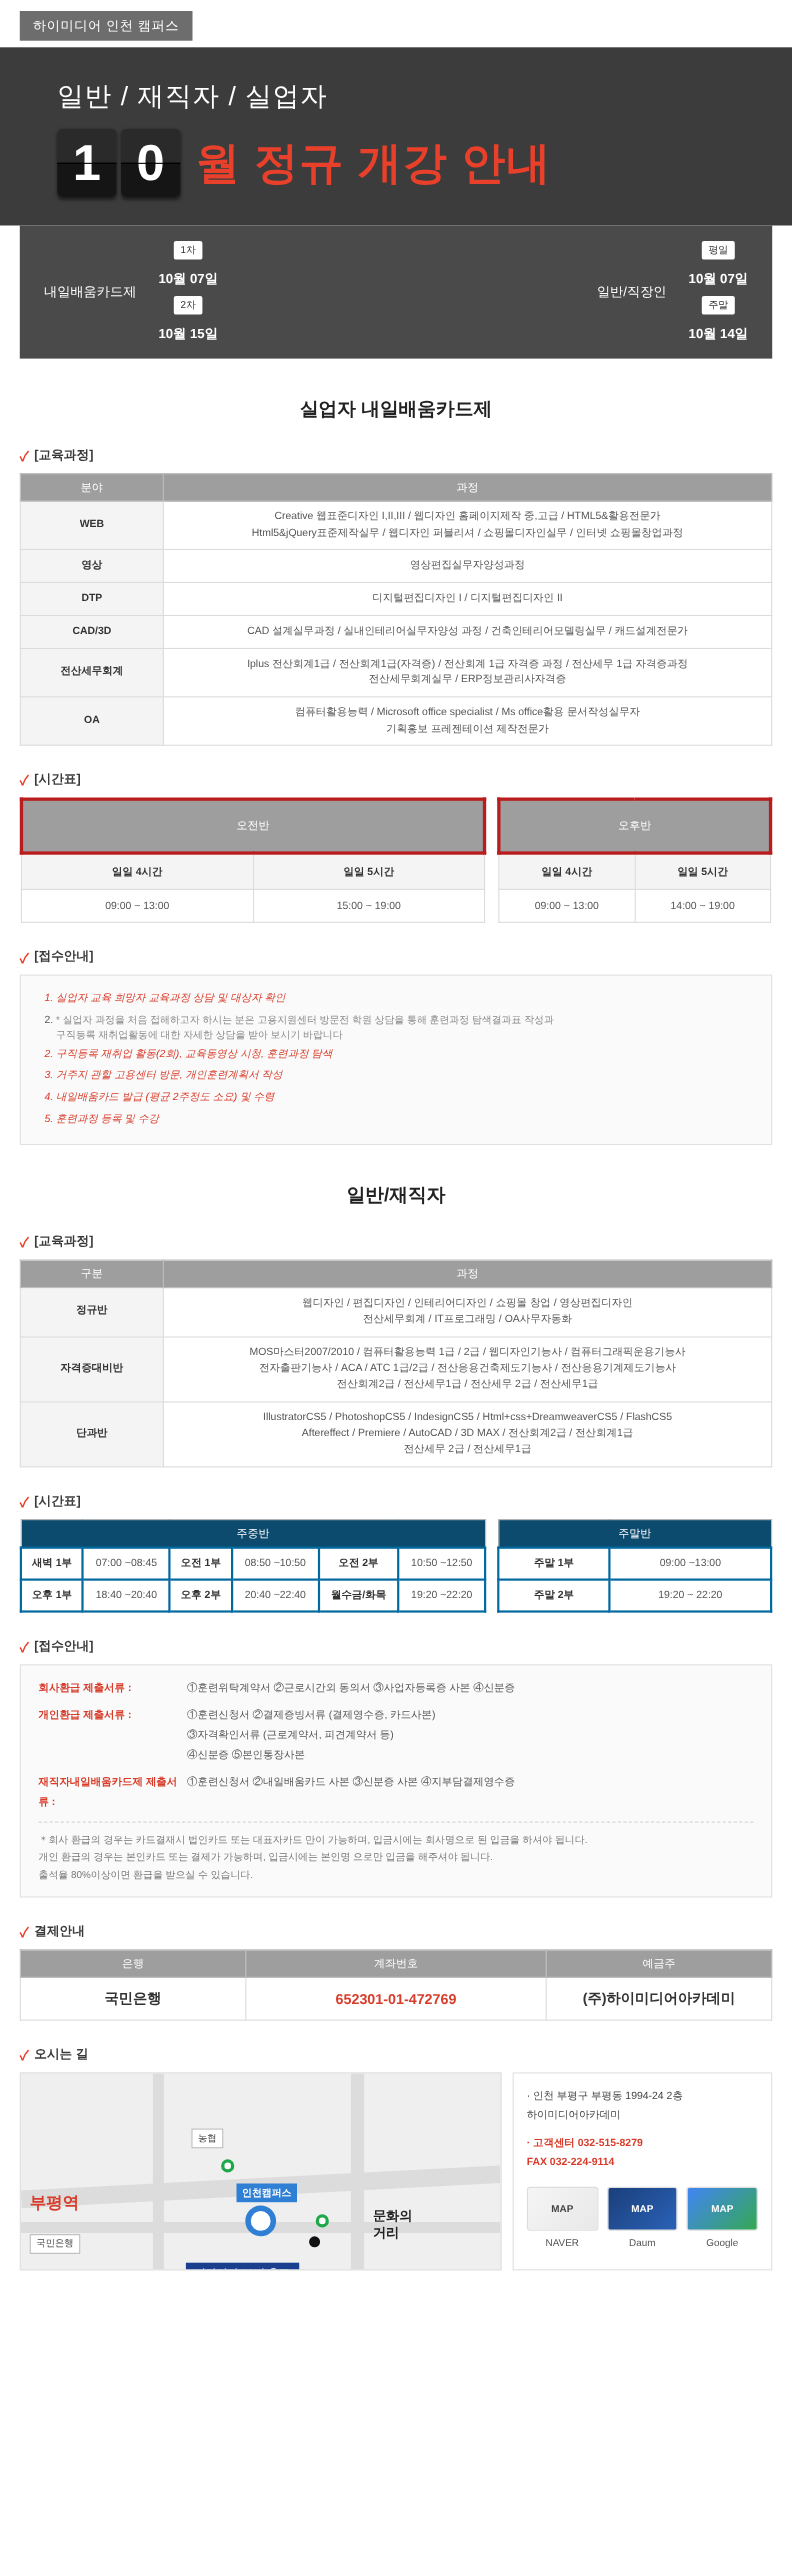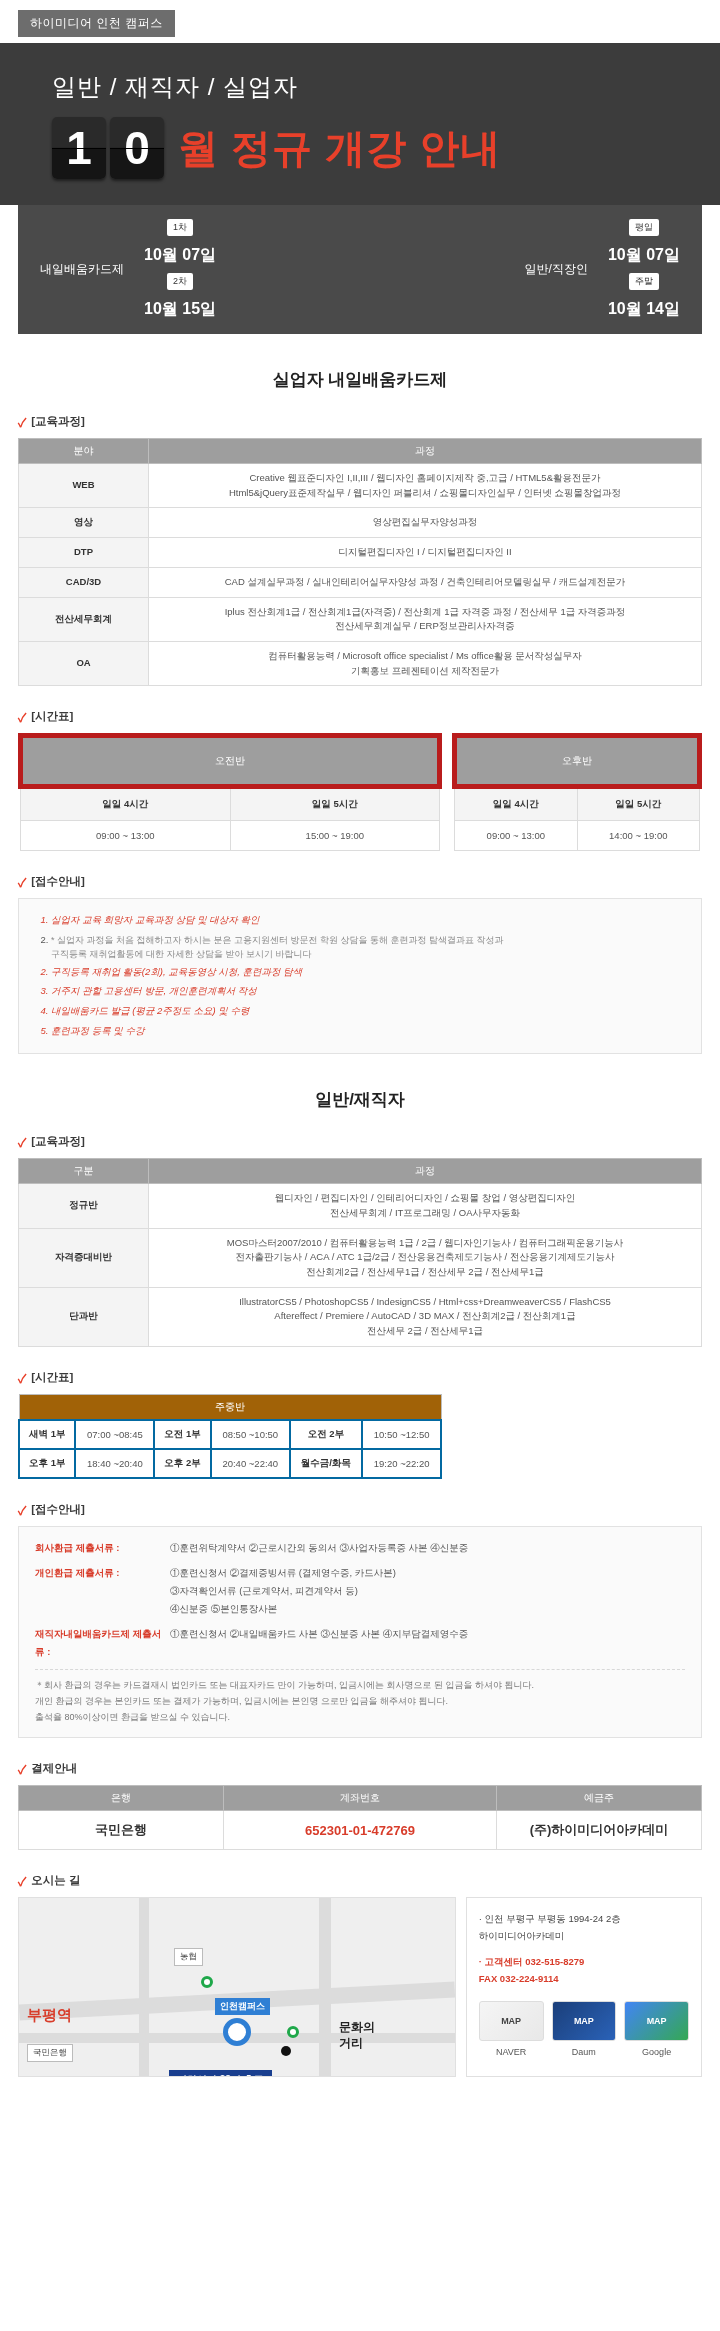--- a/index.html
+++ b/index.html
@@ -81,21 +81,21 @@
   .ds-row { display:flex; align-items:center; gap:9px;flex-direction:column; }
   .ds-tag {
     background:#ffffff;
     color:#333333;
     font-size:9px;
     padding:2px 6px;
     border-radius:2px;
     min-width:26px;
     text-align:center;
   }
-  .ds-date { color:#ffffff; font-size:16px; font-weight:bold; }
+  .ds-date { color:#ffffff; font-size:12px; font-weight:bold; }
   .ds-spacer { flex:1; }
 
   
   .section { padding:0 18px; }
   .sec-title {
     text-align:center;
     font-size:17px;
     font-weight:bold;
     color:#222;
     margin:34px 0 22px 0;
@@ -139,31 +139,31 @@
   }
   table.grid td.left { text-align:center; }
 
   
   .tt-wrap { display:flex; gap:10px; }
   .tt-wrap .tt-a { flex:0 0 62%; }
   .tt-wrap .tt-b { flex:1; }
   table.tt { width:100%; border-collapse:collapse; font-size:9.5px; }
   table.tt th {
     background:#9e9e9e; color:#fff; font-weight:normal;
-    border:5px solid #b91c1c; padding:16px; font-size:10px;
+    border:3px solid #b91c1c; padding:16px; font-size:10px;
   }
   table.tt td {
     border:1px solid #dcdcdc; padding:9px 4px; text-align:center; color:#555;
   }
   table.tt td.hd { background:#f4f4f4; font-weight:bold; color:#333; }
 
   
   table.tt2 { width:100%; border-collapse:collapse; font-size:9.5px; }
   table.tt2 th {
-    background:#a16207; color:#fff; font-weight:normal;
+    background:#0c4a6e; color:#fff; font-weight:normal;
     border:1px solid #bdbdbd; padding:5px; font-size:10px;
   }
   table.tt2 td { border:2px solid #0369a1; padding:7px 5px; color:#555; text-align:center; }
   table.tt2 td.lbl { font-weight:bold; color:#333; }
 
   
   .notice {
     border:1px solid #e2e2e2;
     background:#fafafa;
     padding:12px 16px;
@@ -505,20 +505,37 @@
             <td class="lbl">오후 1부</td>
             <td>18:40 ~20:40</td>
             <td class="lbl">오후 2부</td>
             <td>20:40 ~22:40</td>
             <td class="lbl">월수금/화목</td>
             <td>19:20 ~22:20</td>
           </tr>
         </tbody>
       </table>
 
+      <table class="tt2 tt-b">
+        <thead>
+          <tr>
+              <th colspan="2">주말반</th>
+            </tr>
+        </thead>
+        <tbody>
+          <tr>
+            <td class="lbl">주말 1부</td>
+            <td>09:00 ~13:00</td>
+          </tr>
+          <tr>
+            <td class="lbl">주말 2부</td>
+            <td>19:20 ~ 22:20</td>
+          </tr>
+        </tbody>
+      </table>
     </div>
 
     <div class="sub-head">
       <span class="check">✓</span>
       <span>[접수안내]</span>
     </div>
 
     <div class="reg">
       <div class="reg-row">
         <div class="reg-label">회사환급 제출서류 :</div>

